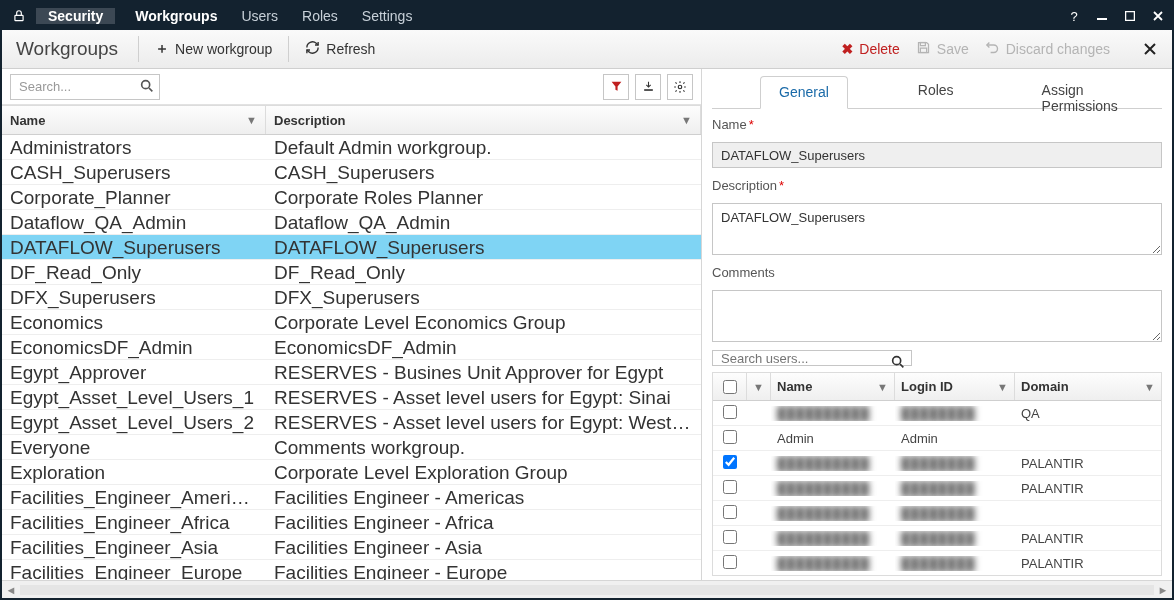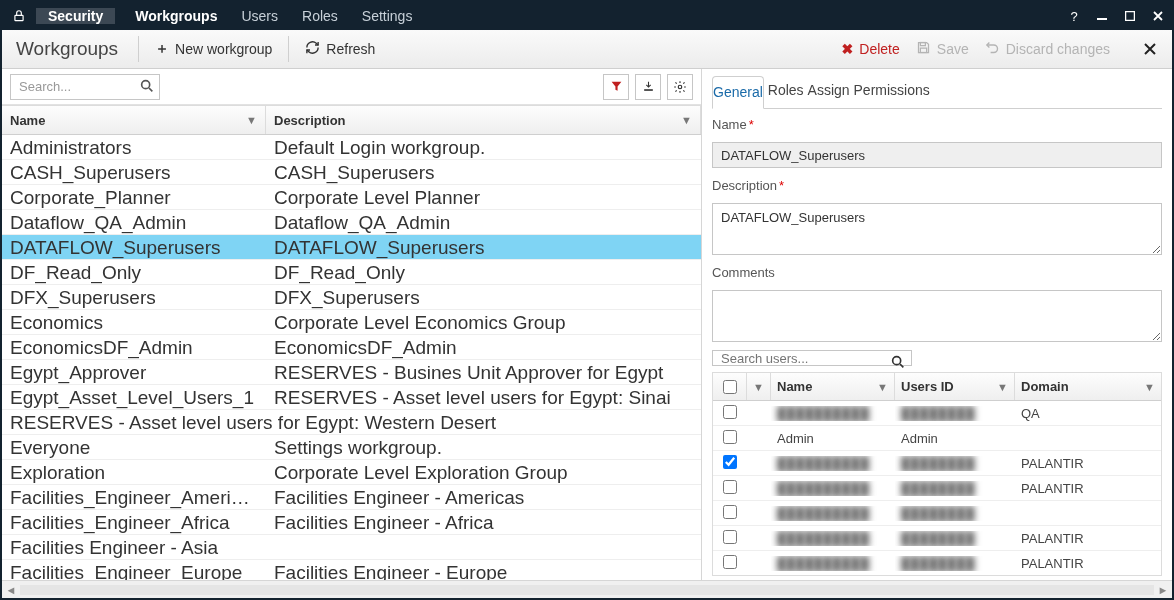--- a/index.html
+++ b/index.html
@@ -47,21 +47,21 @@
   .grid-body::-webkit-scrollbar-track { background:#f0f0f0; }
   .grid-body::-webkit-scrollbar-thumb { background:#b8b8b8; }
   .row { display:flex; height:25px; align-items:flex-end; border-bottom:1px solid #eee; font-size:19px; color:#333; cursor:pointer; }
   .row.sel { background:#7fd4f4; }
   .row .c1 { width:264px; padding:0 8px; white-space:nowrap; overflow:hidden; text-overflow:ellipsis; }
   .row .c2 { flex:1; padding:0 8px; white-space:nowrap; overflow:hidden; text-overflow:ellipsis; }
 
   .right { flex:1; display:flex; flex-direction:column; padding: 6px 10px 4px 10px; min-height:0; }
 
   .tabs { display:flex; height:34px; border-bottom:1px solid #cfcfcf; gap:4px; }
-  .tab { padding: 7px 0 0; font-size:14px; color:#444; cursor:pointer; }
+  .tab { padding: 7px 18px 0; font-size:14px; color:#444; cursor:pointer;margin-left:48px; }
   .tab.active { border:1px solid #cfcfcf; border-bottom:1px solid #fff; border-radius:4px 4px 0 0; background:#fff; position:relative; top:1px; color:#1a6aa8; }
 
   .form { padding-top:8px; display:flex; flex-direction:column; gap:10px; }
   .flabel { font-size:13px; color:#555; }
   .req { color:#d00; margin-left:2px; }
   .finput { height:26px; border:1px solid #c6c6c6; padding: 0 8px; font-size:13px; color:#333; }
   .finput[readonly] { background:#efefef; }
   .ftext { border:1px solid #c6c6c6; padding:6px 8px; font-size:13px; color:#333; resize:both; overflow:auto; min-height:52px; font-family: inherit; }
 
   .users-search { margin-top:8px; position:relative; width:200px; }
@@ -212,29 +212,29 @@
           <span class="funnel">▼</span>
         </div>
         <div class="gh-col gh-desc">
           <span>Description</span>
           <span class="funnel">▼</span>
         </div>
       </div>
       <div class="grid-body" id="grid-body">
           <div class="row">
             <div class="c1">Administrators</div>
-            <div class="c2">Default Login workgroup.</div>
+            <div class="c2">Default Admin workgroup.</div>
           </div>
           <div class="row">
             <div class="c1">CASH_Superusers</div>
             <div class="c2">CASH_Superusers</div>
           </div>
           <div class="row">
             <div class="c1">Corporate_Planner</div>
-            <div class="c2">Corporate Level Planner</div>
+            <div class="c2">Corporate Roles Planner</div>
           </div>
           <div class="row">
             <div class="c1">Dataflow_QA_Admin</div>
             <div class="c2">Dataflow_QA_Admin</div>
           </div>
           <div class="row sel">
             <div class="c1">DATAFLOW_Superusers</div>
             <div class="c2">DATAFLOW_Superusers</div>
           </div>
           <div class="row">
@@ -255,39 +255,41 @@
           </div>
           <div class="row">
             <div class="c1">Egypt_Approver</div>
             <div class="c2">RESERVES - Busines Unit Approver for Egypt</div>
           </div>
           <div class="row">
             <div class="c1">Egypt_Asset_Level_Users_1</div>
             <div class="c2">RESERVES - Asset level users for Egypt: Sinai</div>
           </div>
           <div class="row">
+            <div class="c1">Egypt_Asset_Level_Users_2</div>
             <div class="c2">RESERVES - Asset level users for Egypt: Western Desert</div>
           </div>
           <div class="row">
             <div class="c1">Everyone</div>
-            <div class="c2">Settings workgroup.</div>
+            <div class="c2">Comments workgroup.</div>
           </div>
           <div class="row">
             <div class="c1">Exploration</div>
             <div class="c2">Corporate Level Exploration Group</div>
           </div>
           <div class="row">
             <div class="c1">Facilities_Engineer_Americas</div>
             <div class="c2">Facilities Engineer - Americas</div>
           </div>
           <div class="row">
             <div class="c1">Facilities_Engineer_Africa</div>
             <div class="c2">Facilities Engineer - Africa</div>
           </div>
           <div class="row">
+            <div class="c1">Facilities_Engineer_Asia</div>
             <div class="c2">Facilities Engineer - Asia</div>
           </div>
           <div class="row">
             <div class="c1">Facilities_Engineer_Europe</div>
             <div class="c2">Facilities Engineer - Europe</div>
           </div>
         </div>
     </div>
 
     <div class="right">
@@ -325,21 +327,21 @@
               <input type="checkbox" style="">
             </div>
           <div class="ugh fil">
               <span class="funnel">▼</span>
             </div>
           <div class="ugh un">
               <span>Name</span>
               <span class="funnel">▼</span>
             </div>
           <div class="ugh ul">
-              <span>Users ID</span>
+              <span>Login ID</span>
               <span class="funnel">▼</span>
             </div>
           <div class="ugh ud" style="border-right:none">
               <span>Domain</span>
               <span class="funnel">▼</span>
             </div>
         </div>
         <div class="ugrid-body" id="ugrid-body">
             <div class="urow">
               <div class="uchk"><input type="checkbox" style=""></div>

